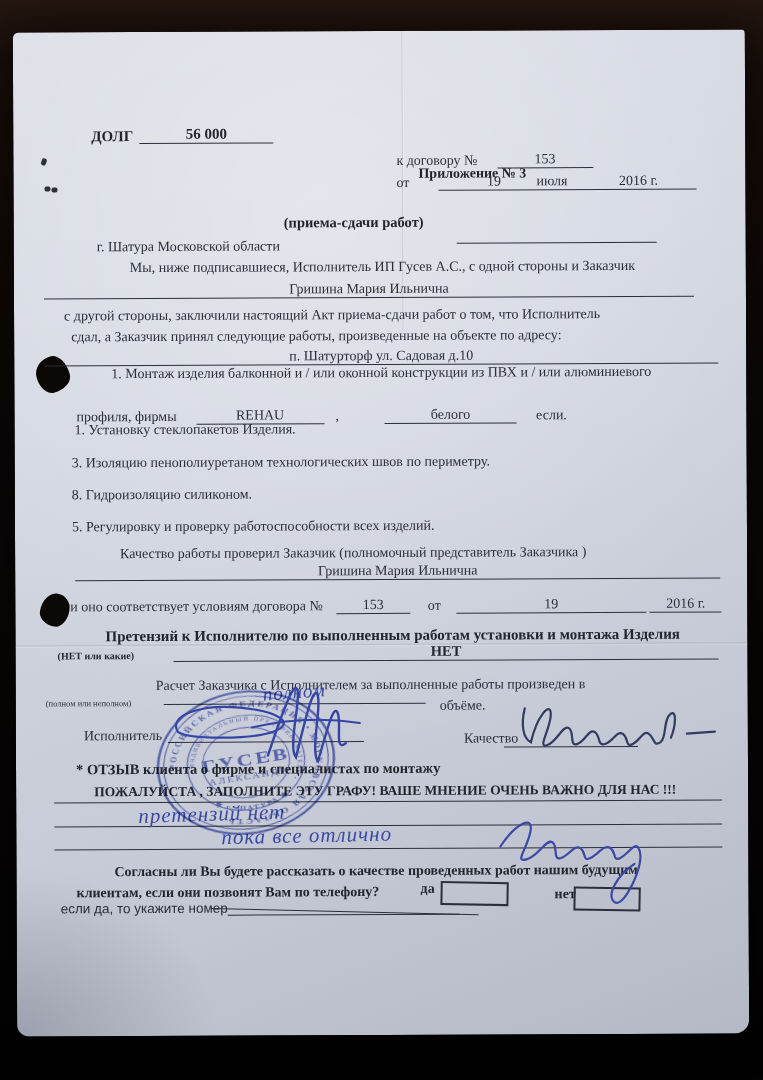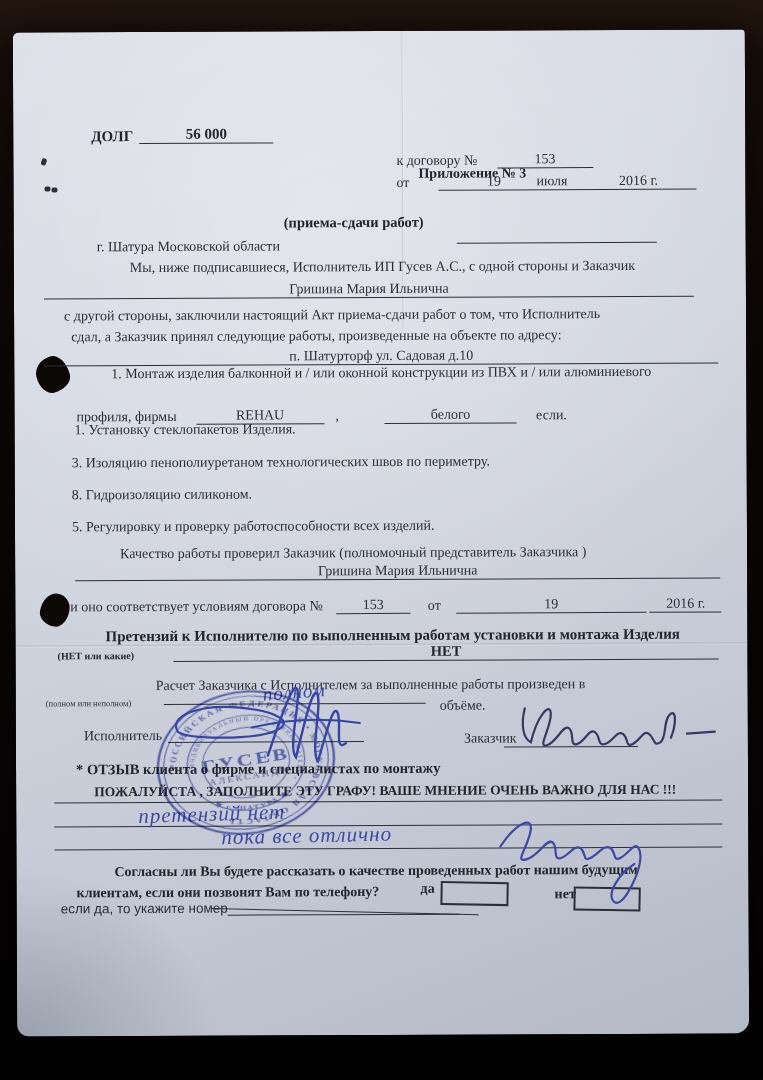--- a/index.html
+++ b/index.html
@@ -108,21 +108,21 @@
       <div class="abs b" style="left:42px;top:618px;font-size:10px;">(НЕТ или какие)</div>
       <span class="abs fld b" style="left:158px;top:612px;width:545px;font-size:14.5px;">НЕТ</span>
 
       <div class="abs" style="left:140px;top:646px;">Расчет Заказчика с Исполнителем за выполненные работы произведен в</div>
       <div class="abs" style="left:30px;top:666px;font-size:8.5px;">(полном или неполном)</div>
       <span class="abs fld" style="left:148px;top:650px;width:262px;"><span class="hand" style="display:inline-block;font-size:19px;transform:rotate(-4deg);">полном</span></span>
       <div class="abs" style="left:424px;top:667px;font-family:Liberation Serif, serif;">объёме.</div>
 
       <div class="abs" style="left:68px;top:696px;">Исполнитель</div>
       <div class="rule" style="left:152px;top:710px;width:196px;"></div>
-      <div class="abs" style="left:448px;top:700px;">Заказчик</div>
+      <div class="abs" style="left:448px;top:700px;">Качество</div>
       <div class="rule" style="left:488px;top:716px;width:134px;"></div>
 
       <div class="stampwrap">
         <svg width="190" height="152" viewBox="0 0 200 200" preserveAspectRatio="none">
           <defs>
             <path id="ringOuter" d="M 26,100 a 74,74 0 1,1 148,0 a 74,74 0 1,1 -148,0"></path>
             <path id="ringInner" d="M 45,100 a 55,55 0 1,1 110,0 a 55,55 0 1,1 -110,0"></path>
             <path id="arcBottom" d="M 35,112 a 67,67 0 0,0 130,0"></path>
           </defs>
           <g fill="none" stroke="#4d5cb8">

